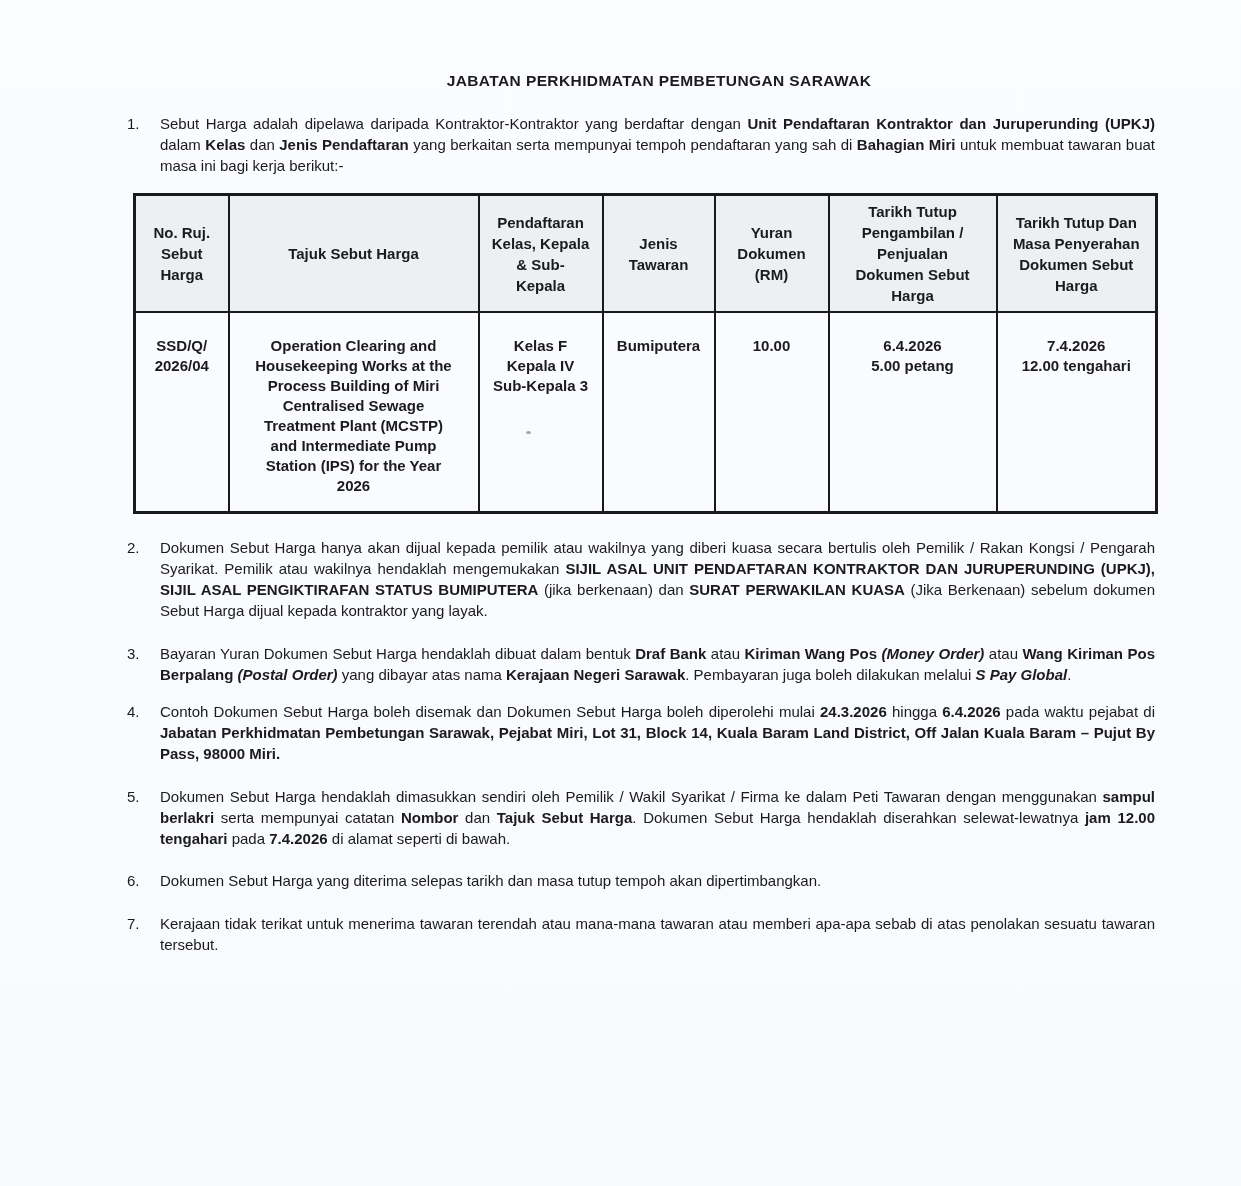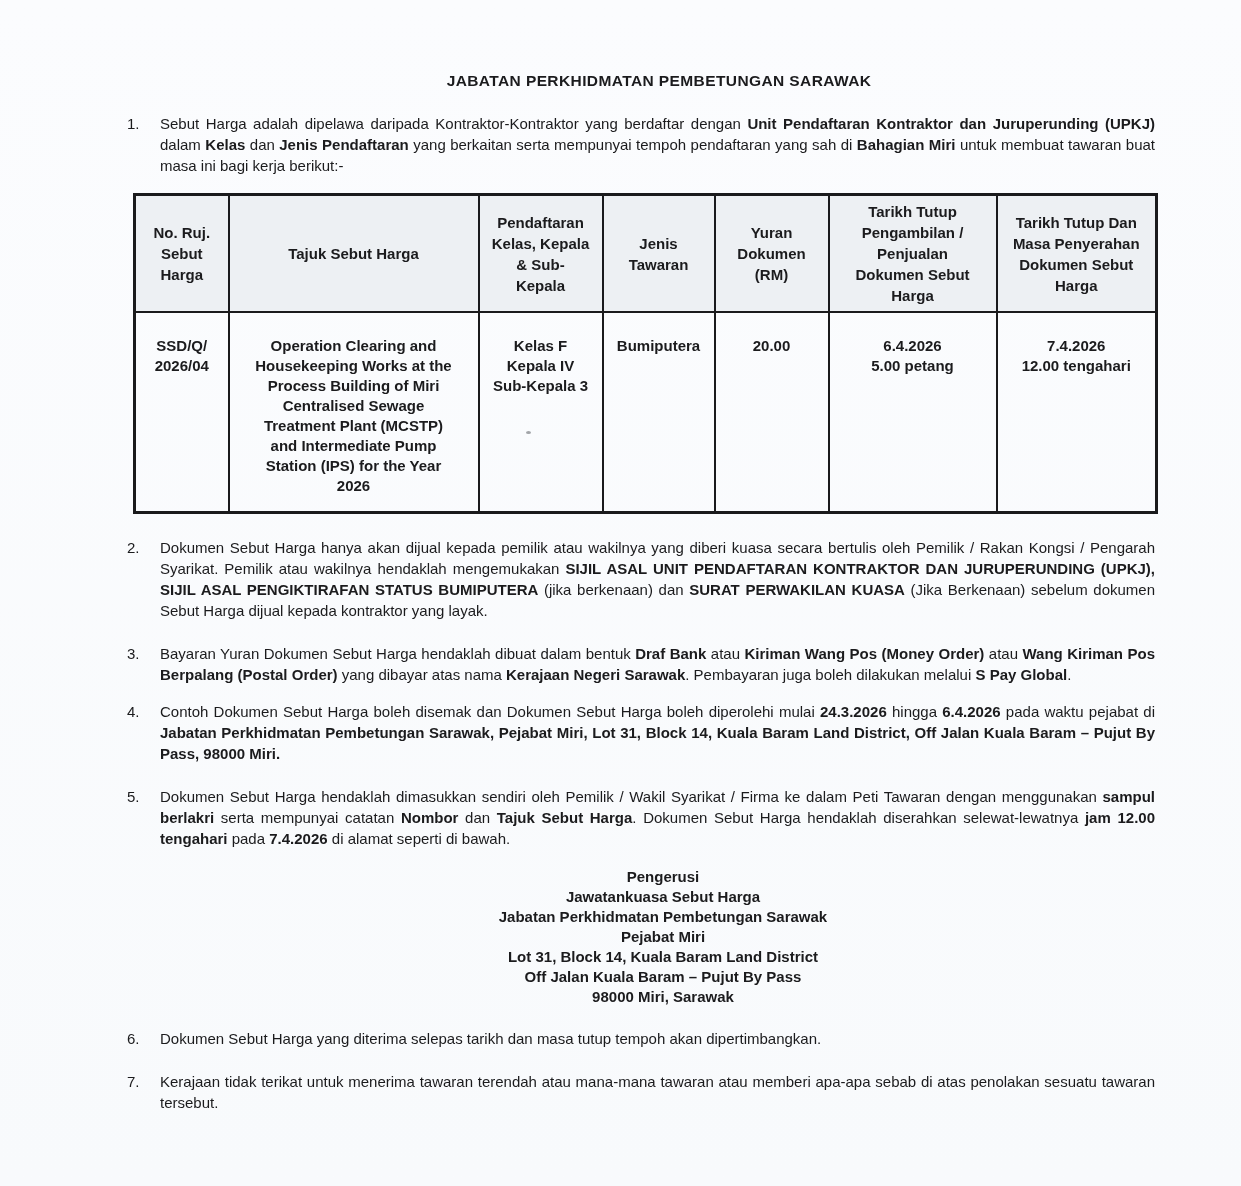--- a/index.html
+++ b/index.html
@@ -46,21 +46,21 @@
   .notice .body { flex: 1; text-align: justify; }
   .mt-item1 { margin-top: 23px; }
   .mt-item2 { margin-top: 23px; }
   .mt-item3 { margin-top: 22px; }
   .mt-item4 { margin-top: 16px; }
   .mt-item5 { margin-top: 22px; }
   .mt-item6 { margin-top: 21px; }
   .mt-item7 { margin-top: 22px; }
 
   .rich .seg-b { font-weight: bold; }
-  .rich .seg-i { }
+  .rich .seg-i { font-style: italic; }
 
   table.tender {
     border-collapse: collapse;
     table-layout: fixed;
     width: 1022px;
     margin: 17px 0 0 6px;
     border: 3px solid var(--line);
   }
   table.tender th, table.tender td {
     border: 2px solid var(--line);
@@ -137,21 +137,21 @@
         <th>Tarikh Tutup<br>Pengambilan /<br>Penjualan<br>Dokumen Sebut<br>Harga</th>
         <th>Tarikh Tutup Dan<br>Masa Penyerahan<br>Dokumen Sebut<br>Harga</th>
       </tr>
     </thead>
     <tbody>
       <tr>
         <td>SSD/Q/<br>2026/04</td>
         <td>Operation Clearing and<br>Housekeeping Works at the<br>Process Building of Miri<br>Centralised Sewage<br>Treatment Plant (MCSTP)<br>and Intermediate Pump<br>Station (IPS) for the Year<br>2026</td>
         <td>Kelas F<br>Kepala IV<br>Sub-Kepala 3</td>
         <td>Bumiputera</td>
-        <td>20.00</td>
+        <td>10.00</td>
         <td>6.4.2026<br>5.00 petang</td>
         <td>7.4.2026<br>12.00 tengahari</td>
       </tr>
     </tbody>
   </table>
 
   <div class="notice mt-item2">
     <div class="num">2.</div>
     <div class="body rich"><span>Dokumen Sebut Harga hanya akan dijual kepada pemilik atau wakilnya yang diberi kuasa secara bertulis oleh Pemilik / Rakan Kongsi / Pengarah Syarikat. Pemilik atau wakilnya hendaklah mengemukakan </span><span class="seg-b">SIJIL ASAL UNIT PENDAFTARAN KONTRAKTOR DAN JURUPERUNDING (UPKJ), SIJIL ASAL PENGIKTIRAFAN STATUS BUMIPUTERA</span><span> (jika berkenaan) dan </span><span class="seg-b">SURAT PERWAKILAN KUASA</span><span> (Jika Berkenaan) sebelum dokumen Sebut Harga dijual kepada kontraktor yang layak.</span></div>
   </div>
@@ -164,21 +164,20 @@
   <div class="notice mt-item4">
     <div class="num">4.</div>
     <div class="body rich"><span>Contoh Dokumen Sebut Harga boleh disemak dan Dokumen Sebut Harga boleh diperolehi mulai </span><span class="seg-b">24.3.2026</span><span> hingga </span><span class="seg-b">6.4.2026</span><span> pada waktu pejabat di </span><span class="seg-b">Jabatan Perkhidmatan Pembetungan Sarawak, Pejabat Miri, Lot 31, Block 14, Kuala Baram Land District, Off Jalan Kuala Baram – Pujut By Pass, 98000 Miri.</span></div>
   </div>
 
   <div class="notice mt-item5">
     <div class="num">5.</div>
     <div class="body rich"><span>Dokumen Sebut Harga hendaklah dimasukkan sendiri oleh Pemilik / Wakil Syarikat / Firma ke dalam Peti Tawaran dengan menggunakan </span><span class="seg-b">sampul berlakri</span><span> serta mempunyai catatan </span><span class="seg-b">Nombor</span><span> dan </span><span class="seg-b">Tajuk Sebut Harga</span><span>. Dokumen Sebut Harga hendaklah diserahkan selewat-lewatnya </span><span class="seg-b">jam 12.00 tengahari</span><span> pada </span><span class="seg-b">7.4.2026</span><span> di alamat seperti di bawah.</span></div>
   </div>
 
-  <div class="address">Pengerusi<br>Jawatankuasa Sebut Harga<br>Jabatan Perkhidmatan Pembetungan Sarawak<br>Pejabat Miri<br>Lot 31, Block 14, Kuala Baram Land District<br>Off Jalan Kuala Baram – Pujut By Pass<br>98000 Miri, Sarawak</div>
 
   <div class="notice mt-item6">
     <div class="num">6.</div>
     <div class="body rich"><span>Dokumen Sebut Harga yang diterima selepas tarikh dan masa tutup tempoh akan dipertimbangkan.</span></div>
   </div>
 
   <div class="notice mt-item7">
     <div class="num">7.</div>
     <div class="body rich"><span>Kerajaan tidak terikat untuk menerima tawaran terendah atau mana-mana tawaran atau memberi apa-apa sebab di atas penolakan sesuatu tawaran tersebut.</span></div>
   </div>

